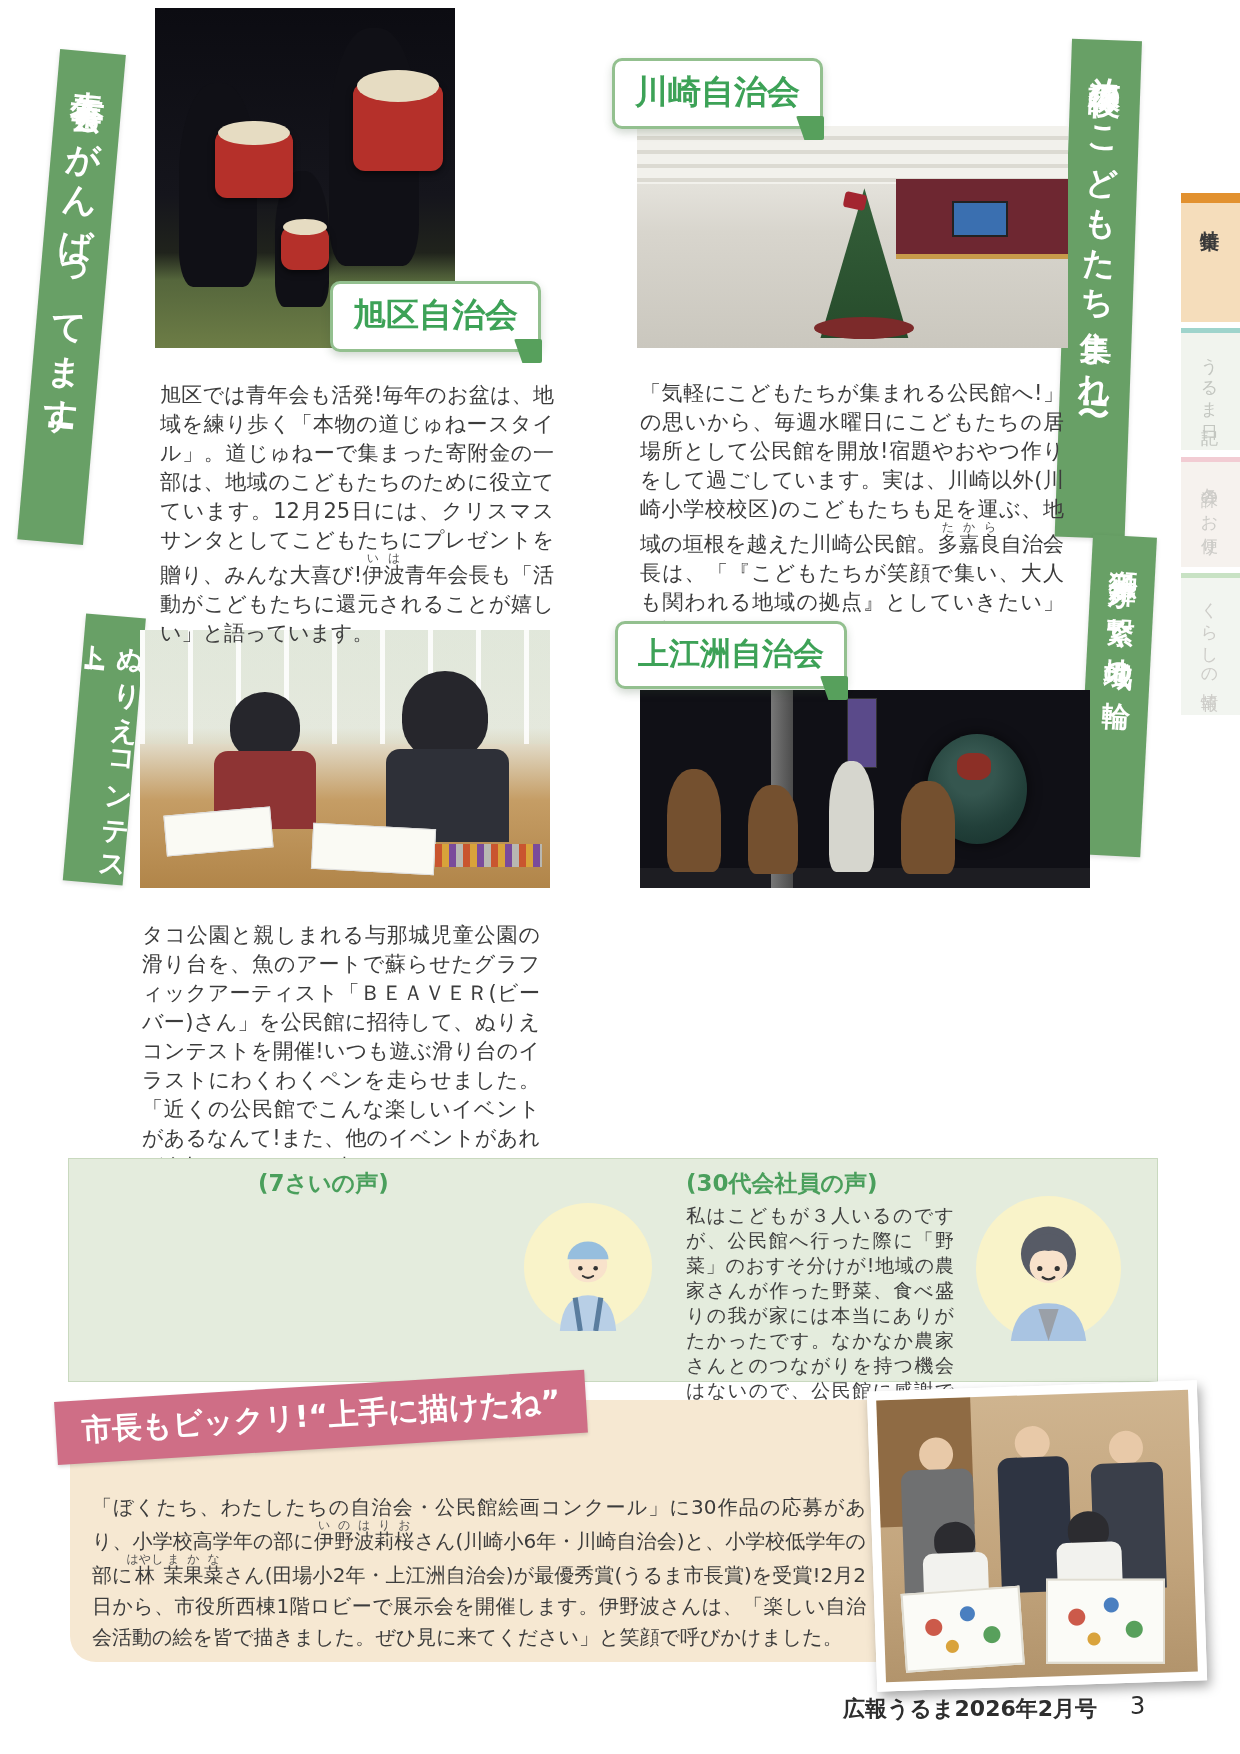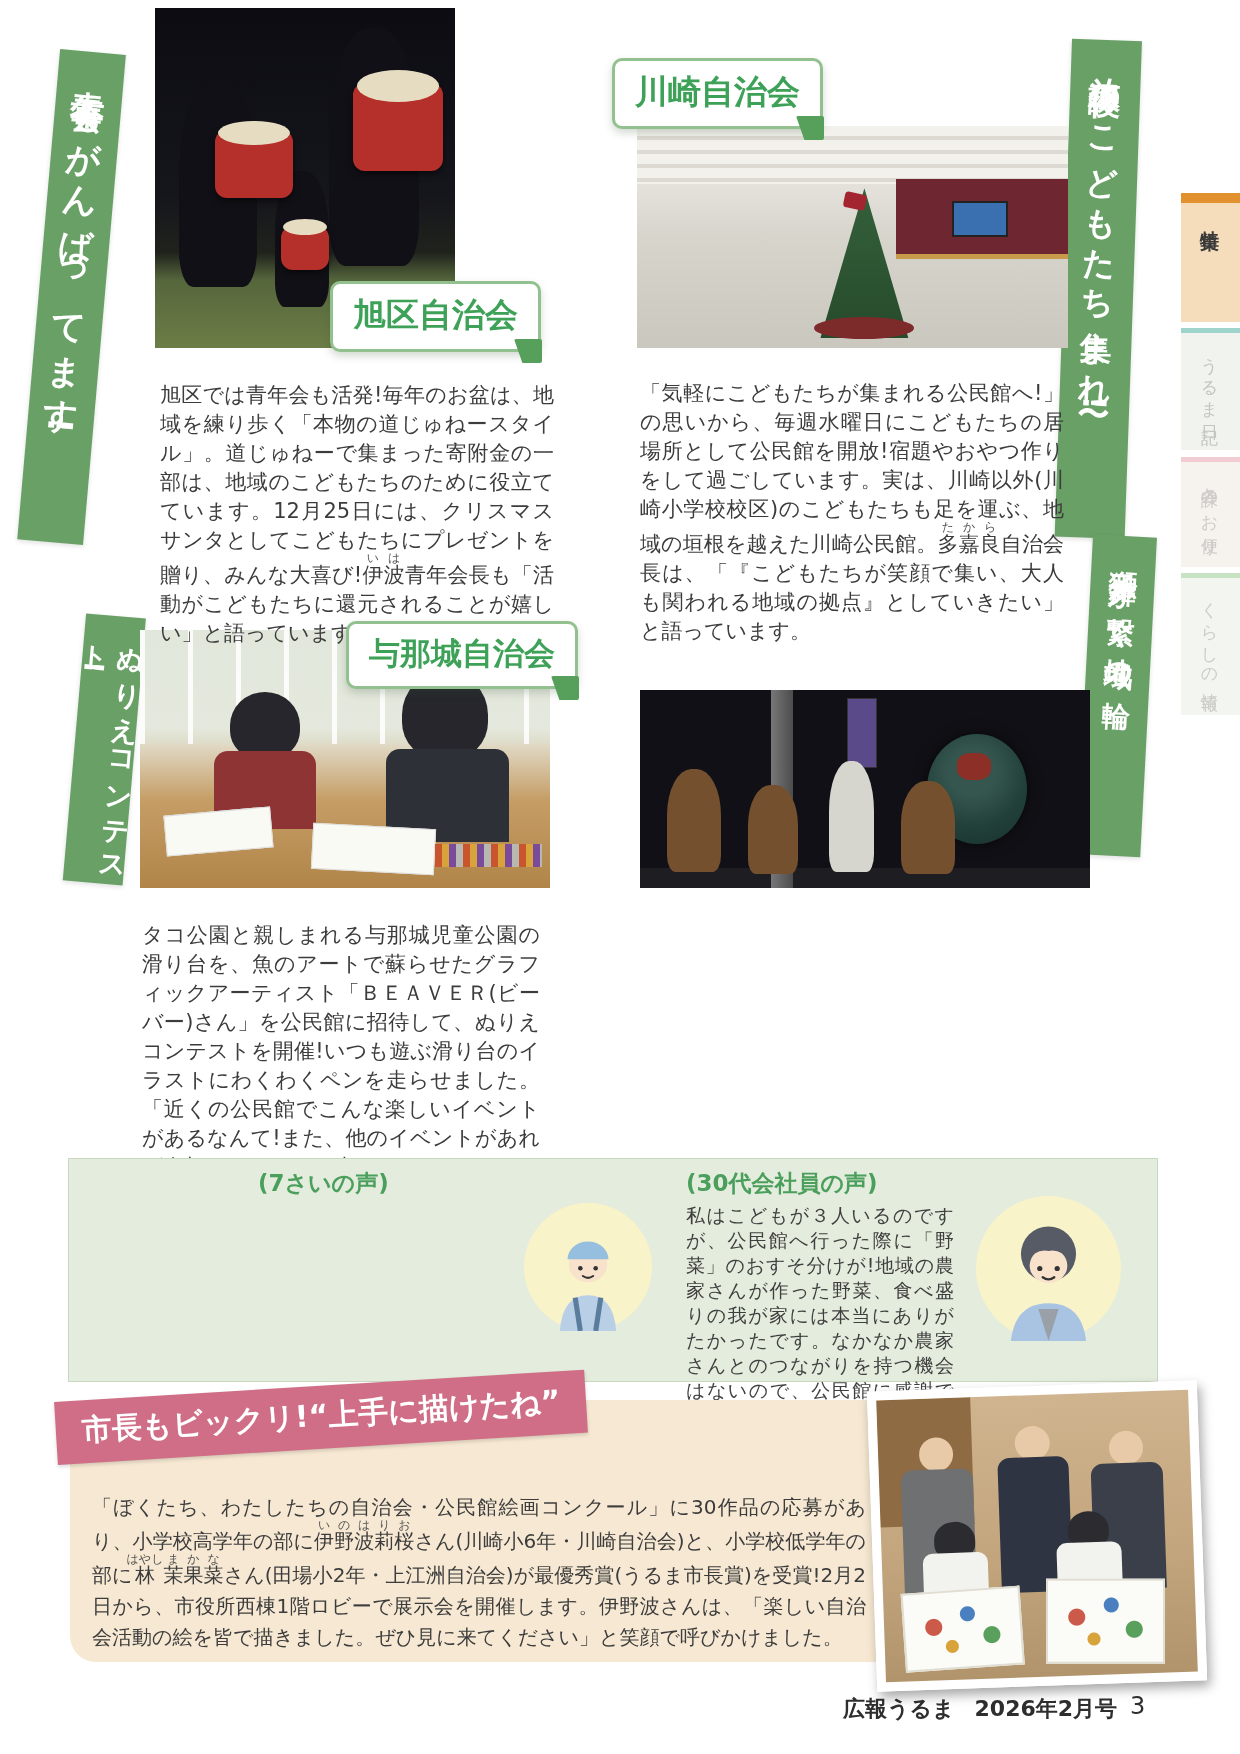--- a/index.html
+++ b/index.html
@@ -117,21 +117,21 @@
   
   .side-tab{position:absolute;left:1181px;width:59px;display:flex;justify-content:center;}
   .side-tab span{writing-mode:vertical-rl;letter-spacing:3px;margin-top:12px;}
   #tab-tokushu{top:193px;height:129px;background:#f5ddbb;border-top:10px solid #e2912f;
                color:#3a3a3a;font-weight:bold;font-size:19px;}
   #tab-diary{top:328px;height:122px;background:#f1f4ee;border-top:5px solid #9fd4cc;color:#c3c6c0;font-size:17px;}
   #tab-letters{top:457px;height:110px;background:#f6f2ee;border-top:5px solid #f2ccd3;color:#cdccc8;font-size:17px;}
   #tab-living{top:573px;height:142px;background:#f2f5f0;border-top:5px solid #c8e2c4;color:#cdccc8;font-size:17px;}
 
   
-  #footer{position:absolute;left:843px;top:1694px;display:flex;gap:20px;
+  #footer{position:absolute;left:843px;top:1694px;display:flex;
           font-size:22px;color:#2e2e2e;font-weight:bold;}
   #page-num{position:absolute;left:1130px;top:1692px;font-size:24px;color:#2e2e2e;}
 </style>
 </head>
 <body>
 
 <div class="page">
 
   <div class="vbanner" id="banner-seinenkai">
     <span>青年会もがんばってます!</span>
@@ -185,22 +185,22 @@
     <i class="fig-white" style="left:42%;top:36%;width:10%;height:56%;"></i>
     <i class="fig-brown" style="left:58%;top:46%;width:12%;height:47%;"></i>
   </div>
 
   <div class="tag" id="tag-asahi">
     <span>旭区自治会</span>
   </div>
   <div class="tag" id="tag-kawasaki">
     <span>川崎自治会</span>
   </div>
-  <div class="tag" id="tag-yonashiro">
-    <span>与那城自治会</span>
+  <div class="tag" id="tag-uezu">
+    <span>上江洲自治会</span>
   </div>
 
   <p class="para" id="para-asahi">旭区では青年会も活発!毎年のお盆は、地域を練り歩く「本物の道じゅねースタイル」。道じゅねーで集まった寄附金の一部は、地域のこどもたちのために役立てています。12月25日には、クリスマスサンタとしてこどもたちにプレゼントを贈り、みんな大喜び!<ruby>伊波<rt>いは</rt></ruby>青年会長も「活動がこどもたちに還元されることが嬉しい」と語っています。</p>
   <p class="para" id="para-kawasaki">「気軽にこどもたちが集まれる公民館へ!」の思いから、毎週水曜日にこどもたちの居場所として公民館を開放!宿題やおやつ作りをして過ごしています。実は、川崎以外(川崎小学校校区)のこどもたちも足を運ぶ、地域の垣根を越えた川崎公民館。<ruby>多嘉良<rt>たから</rt></ruby>自治会長は、「『こどもたちが笑顔で集い、大人も関われる地域の拠点』としていきたい」と語っています。</p>
   <p class="para" id="para-yonashiro">タコ公園と親しまれる与那城児童公園の滑り台を、魚のアートで蘇らせたグラフィックアーティスト「ＢＥＡＶＥＲ(ビーバー)さん」を公民館に招待して、ぬりえコンテストを開催!いつも遊ぶ滑り台のイラストにわくわくペンを走らせました。「近くの公民館でこんな楽しいイベントがあるなんて!また、他のイベントがあれば参加したい」との声も。</p>
 
   <div id="voices"></div>
 
   <div class="voice-title" style="left:258px;top:1168px;">(7さいの声)</div>
   <div class="avatar" style="left:524px;top:1203px;">

